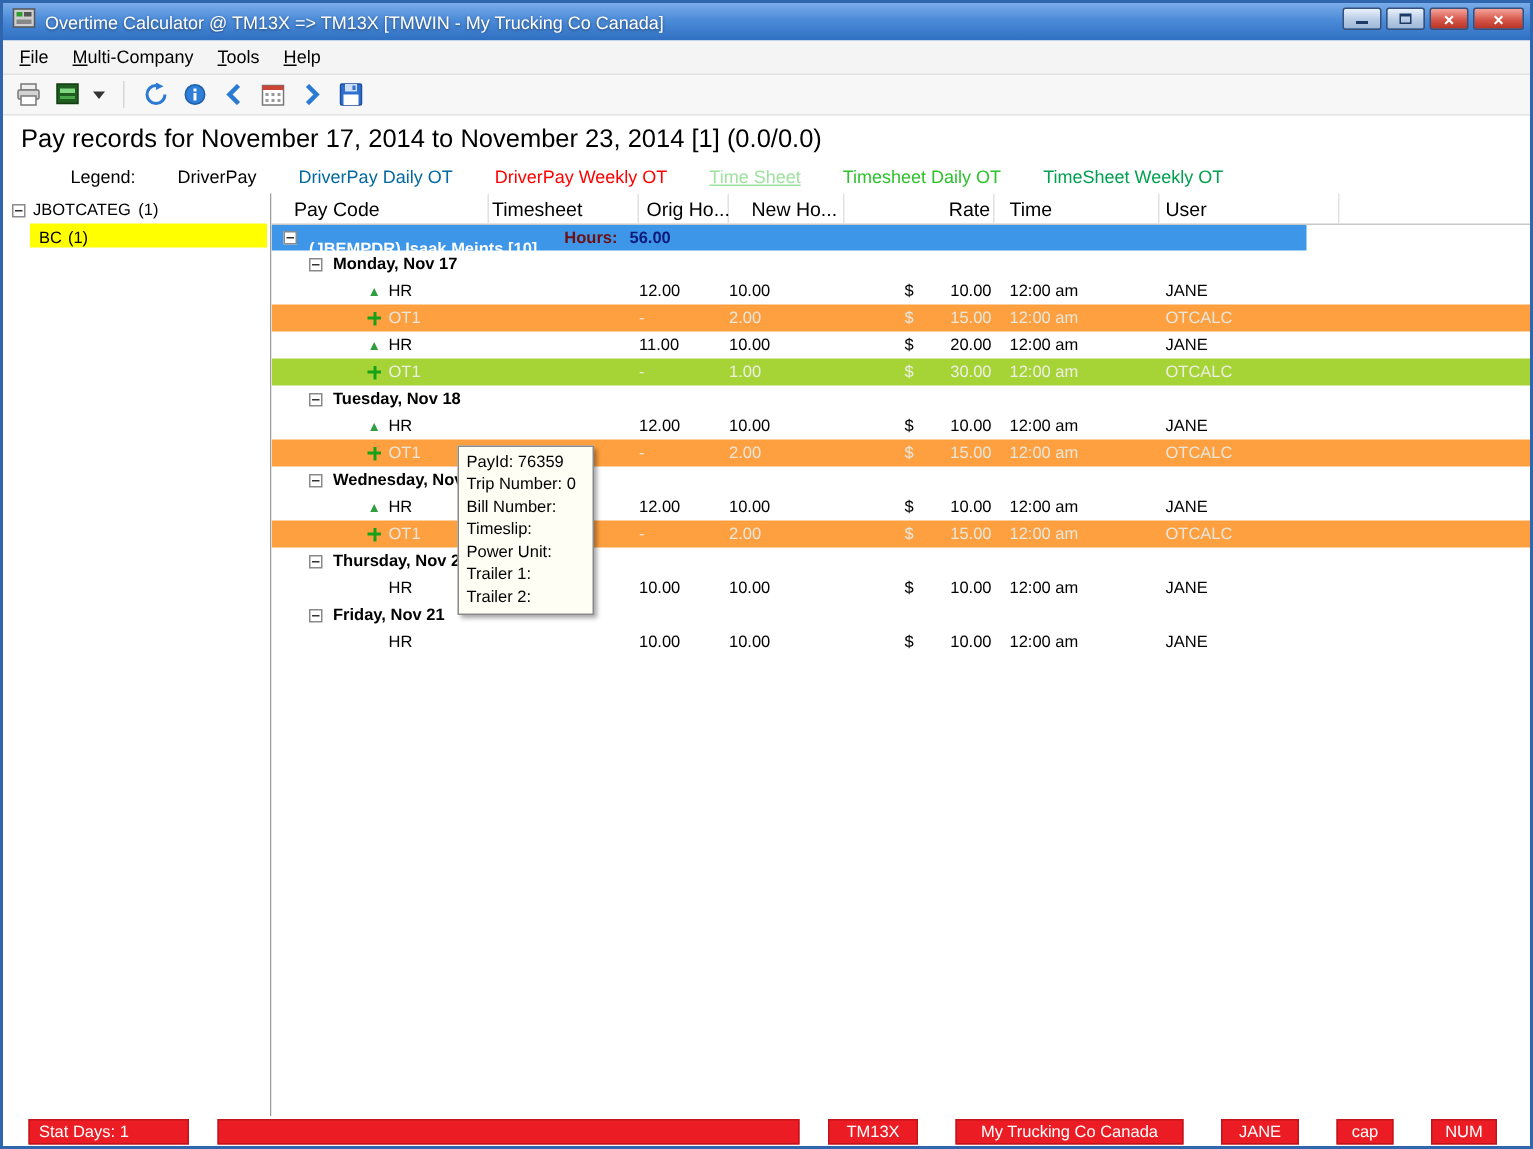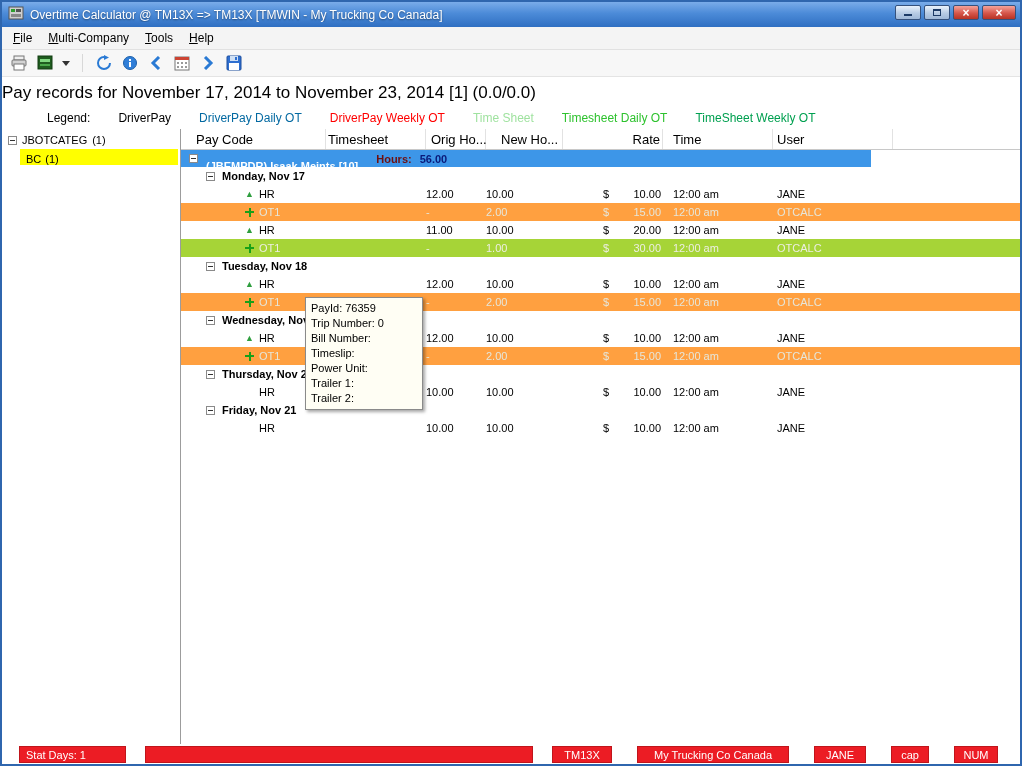--- a/index.html
+++ b/index.html
@@ -24,21 +24,21 @@
   .menu-item { padding:3px 8px; font-size:12px; color:#000; cursor:default; }
 
   
   .toolbar { height:27px; flex:none; display:flex; align-items:center; background:#f7f7f7; border-bottom:1px solid #e4e4e4; padding-left:6px; gap:4px; }
   .tbtn { width:22px; height:22px; display:flex; align-items:center; justify-content:center; }
   .tbtn.narrow { width:12px; }
   .tsep { width:1px; height:18px; background:#d8d8d8; margin:0 6px; }
   .dd-arrow { width:0; height:0; border-left:4px solid transparent; border-right:4px solid transparent; border-top:5px solid #333; }
 
   
-  .pagetitle { flex:none; height:29px; font-size:17px; padding:6px 0 3px 0; white-space:nowrap; color:#000; }
+  .pagetitle { flex:none; height:29px; font-size:17px; padding:6px 0 3px 12px; white-space:nowrap; color:#000; }
   .legend { flex:none; height:23px; display:flex; align-items:center; gap:28px; font-size:12px; padding-left:45px; }
   .legend-label { color:#000; }
 
   
   .content { flex:1; display:flex; min-height:0; }
   .tree { width:179px; flex:none; border-right:1px solid #9c9c9c; padding-top:3px; font-size:11px; background:#fff; }
   .tree-row { display:flex; align-items:center; gap:5px; height:16px; padding-left:6px; }
   .tree-child { margin:1px 2px 0 18px; background:#ffff00; height:16px; display:flex; align-items:flex-end; gap:4px; padding-left:6px; }
 
   .tablearea { flex:1; display:flex; flex-direction:column; overflow:hidden; background:#fff; }
@@ -70,21 +70,21 @@
 
   .minusbox { display:inline-block; width:9px; height:9px; background:#fff; border:1px solid #8a8a8a; position:relative; flex:none; }
   .minusbox::after { content:""; position:absolute; left:1px; top:3px; width:5px; height:1px; background:#333; }
   .icon-up { color:#2e9e3e; font-size:9px; line-height:9px; flex:none; }
   .icon-plus { display:inline-block; width:9px; height:9px; position:relative; flex:none; }
   .icon-plus::before { content:""; position:absolute; left:0; top:3.5px; width:9px; height:2px; background:#18a018; }
   .icon-plus::after  { content:""; position:absolute; left:3.5px; top:0; width:2px; height:9px; background:#18a018; }
   .icon-none { display:inline-block; width:9px; height:9px; flex:none; }
 
   
-  .tooltip { position:absolute; left:303px; top:295px; width:118px; background:#fffef4; border:1px solid #8a8a8a;
+  .tooltip { position:absolute; left:303px; top:295px; width:91px; background:#fffef4; border:1px solid #8a8a8a;
     box-shadow:2px 2px 3px rgba(0,0,0,.35); padding:3px 5px; font-size:11px; line-height:15px; z-index:50; }
 
   
   .statusbar { flex:none; height:20px; display:flex; gap:3px; padding:2px 22px 1px 1px; background:#fff; align-items:stretch; }
   .seg { background:#ec1c24; border:1px solid #c0151b; color:#fff; font-size:11px; display:flex; align-items:center; justify-content:center; white-space:nowrap;margin-left:16px; }
   .seg-left { width:107px; justify-content:flex-start; padding-left:6px; }
   .seg-fill { flex:1; }
   .status-right { display:flex; gap:9px; }
   .seg0 { width:60px; } .seg1 { width:152px; } .seg2 { width:52px; } .seg3 { width:38px; } .seg4 { width:44px; }
 </style>
@@ -193,21 +193,21 @@
   </div>
 
   <div class="pagetitle">Pay records for November 17, 2014 to November 23, 2014 [1]  (0.0/0.0)</div>
 
   <div class="legend">
     <span class="legend-label">Legend:</span>
     <span class="legend" style="padding:0;gap:28px;height:auto;display:flex">
         <span style="color: rgb(0, 0, 0);">DriverPay</span>
         <span style="color: #0369a1;">DriverPay Daily OT</span>
         <span style="color: rgb(255, 0, 0);">DriverPay Weekly OT</span>
-        <span style="color: rgb(159, 226, 159);">Time Sheet</span>
+        <span style="color: rgb(159, 226, 159); text-decoration: underline;">Time Sheet</span>
         <span style="color: rgb(46, 194, 46);">Timesheet Daily OT</span>
         <span style="color: rgb(0, 160, 80);">TimeSheet Weekly OT</span>
       </span>
   </div>
 
   <div class="content">
 
     <div class="tree">
       <div class="tree-row">
         <span class="minusbox"></span>

